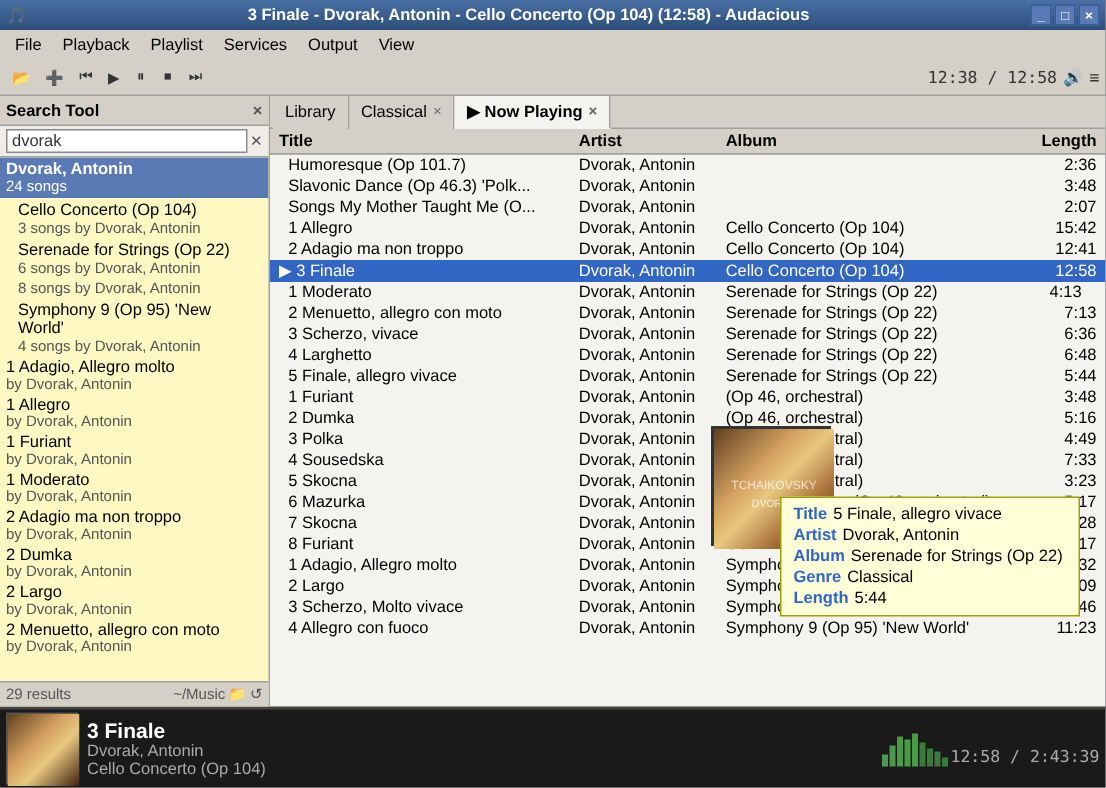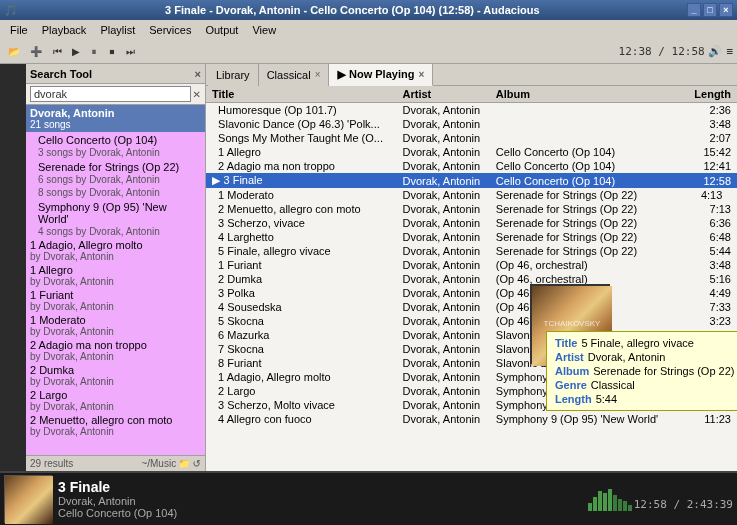--- a/index.html
+++ b/index.html
@@ -69,25 +69,24 @@
 
     
     .main-layout {
       display: flex;
       height: calc(525px - 20px - 20px - 24px - 54px);
     }
 
     
     .sidebar {
       width: 180px;
-      background: #f0abfc;
+      background: #fef9c3;
       border-right: 1px solid #a0a0a0;
       display: flex;
       flex-direction: column;
-      margin-left: 26px;
     }
     .sidebar-header {
       background: #d4d0c8;
       padding: 2px 4px;
       font-size: 11px;
       font-weight: bold;
       color: #000;
       display: flex;
       align-items: center;
       justify-content: space-between;
@@ -285,21 +284,21 @@
       <span>Search Tool</span>
       <span style="cursor:pointer;color:#555;">×</span>
     </div>
     <div class="sidebar-search-box">
       <input class="sidebar-search-input" type="text" value="dvorak" style="">
       <span style="cursor:pointer;color:#555;font-size:10px;">✕</span>
     </div>
     <div class="sidebar-list">
       <div class="sidebar-artist">
         <div>Dvorak, Antonin</div>
-        <div class="sidebar-artist-sub">21 songs</div>
+        <div class="sidebar-artist-sub">24 songs</div>
       </div>
 
       <div class="sidebar-item-row">
         <div class="sidebar-album">Cello Concerto (Op 104)</div>
         <div class="sidebar-album-sub">3 songs by Dvorak, Antonin</div>
       </div>
       <div class="sidebar-item-row">
         <div class="sidebar-album">Serenade for Strings (Op 22)</div>
         <div class="sidebar-album-sub">6 songs by Dvorak, Antonin</div>
       </div>
@@ -539,21 +538,21 @@
         <div class="tooltip-row">
           <span class="tooltip-label">Genre</span>
           <span>Classical</span>
         </div>
         <div class="tooltip-row">
           <span class="tooltip-label">Length</span>
           <span>5:44</span>
         </div>
       </div>
 
-      <div style="position:absolute; left:324px; top:198px; width:80px; height:80px; border:2px solid #333; z-index:99;">
+      <div style="position:absolute; left:294px; top:198px; width:80px; height:80px; border:2px solid #333; z-index:99;">
         <svg width="80" height="80">
           <defs>
             <linearGradient id="albumGrad" x1="0%" y1="0%" x2="100%" y2="100%">
               <stop offset="0%" style="stop-color:#604020"></stop>
               <stop offset="35%" style="stop-color:#d4a060"></stop>
               <stop offset="50%" style="stop-color:#e8c880"></stop>
               <stop offset="70%" style="stop-color:#b07840"></stop>
               <stop offset="100%" style="stop-color:#402010"></stop>
             </linearGradient>
           </defs>

